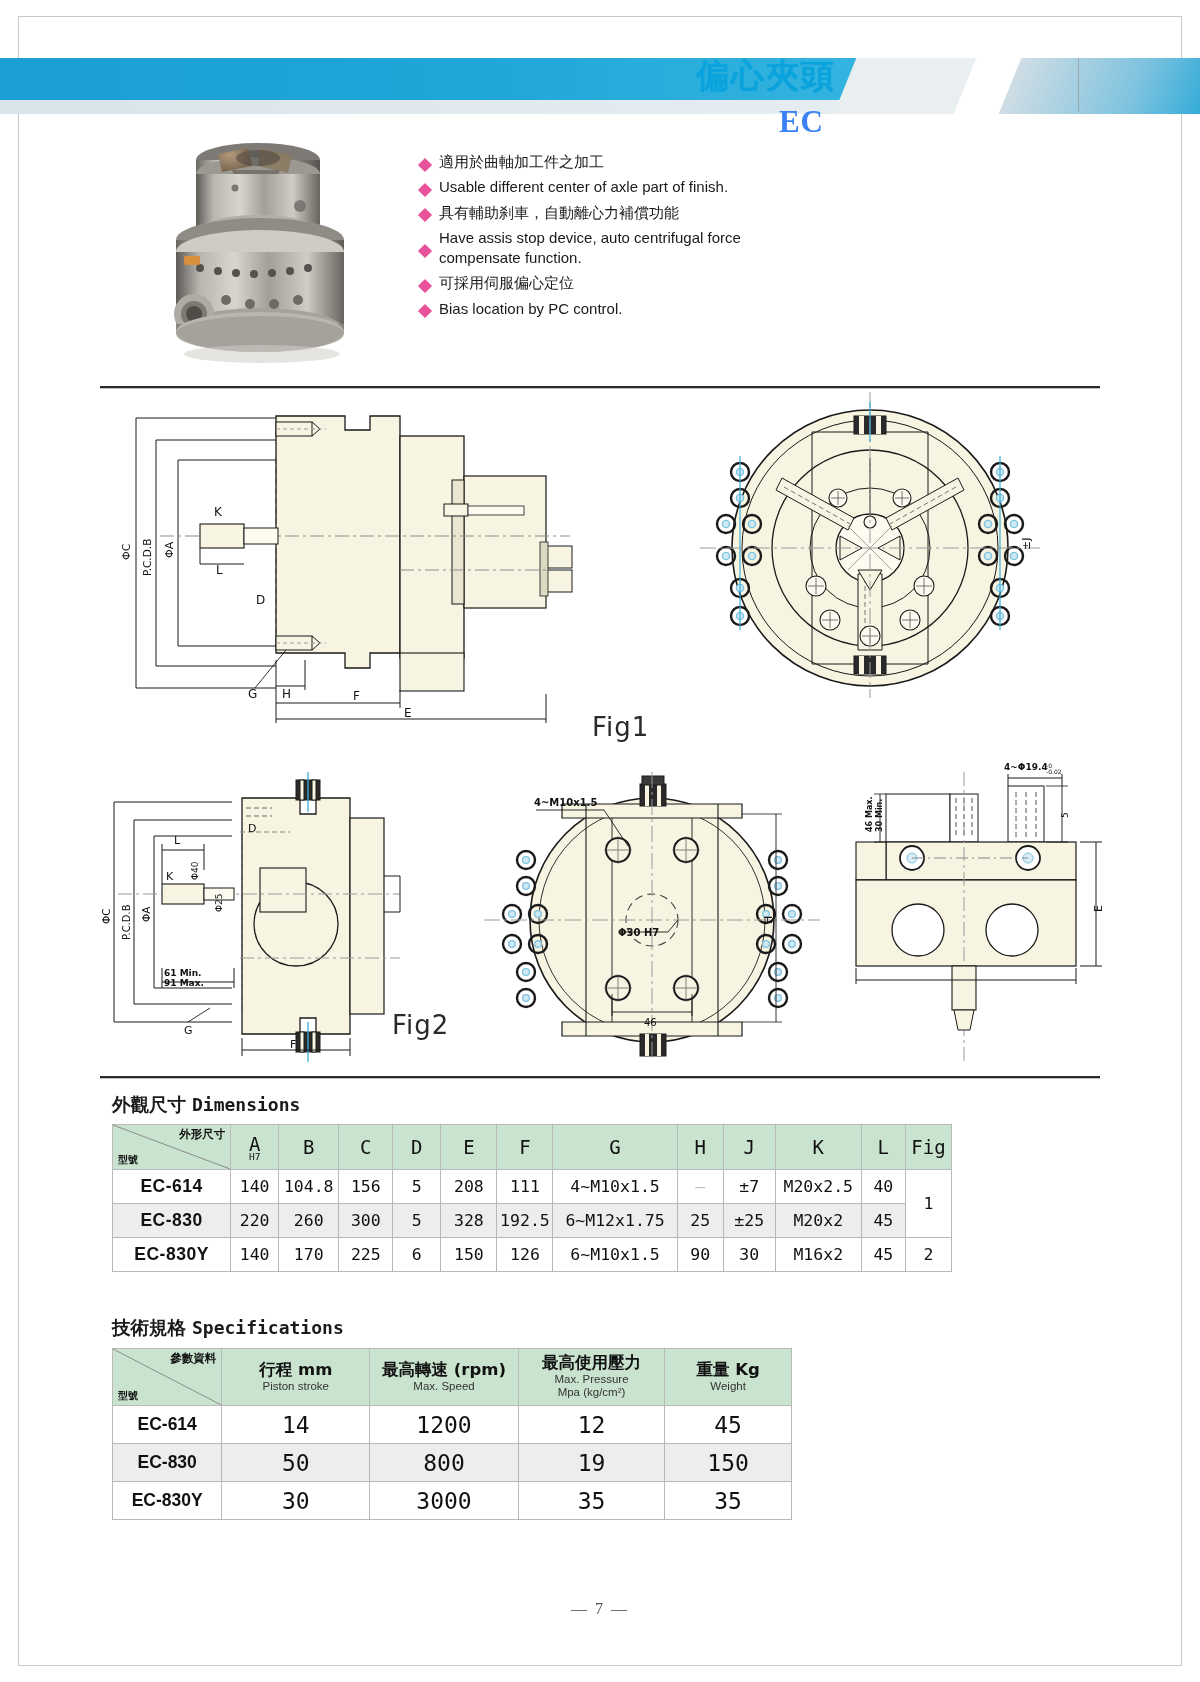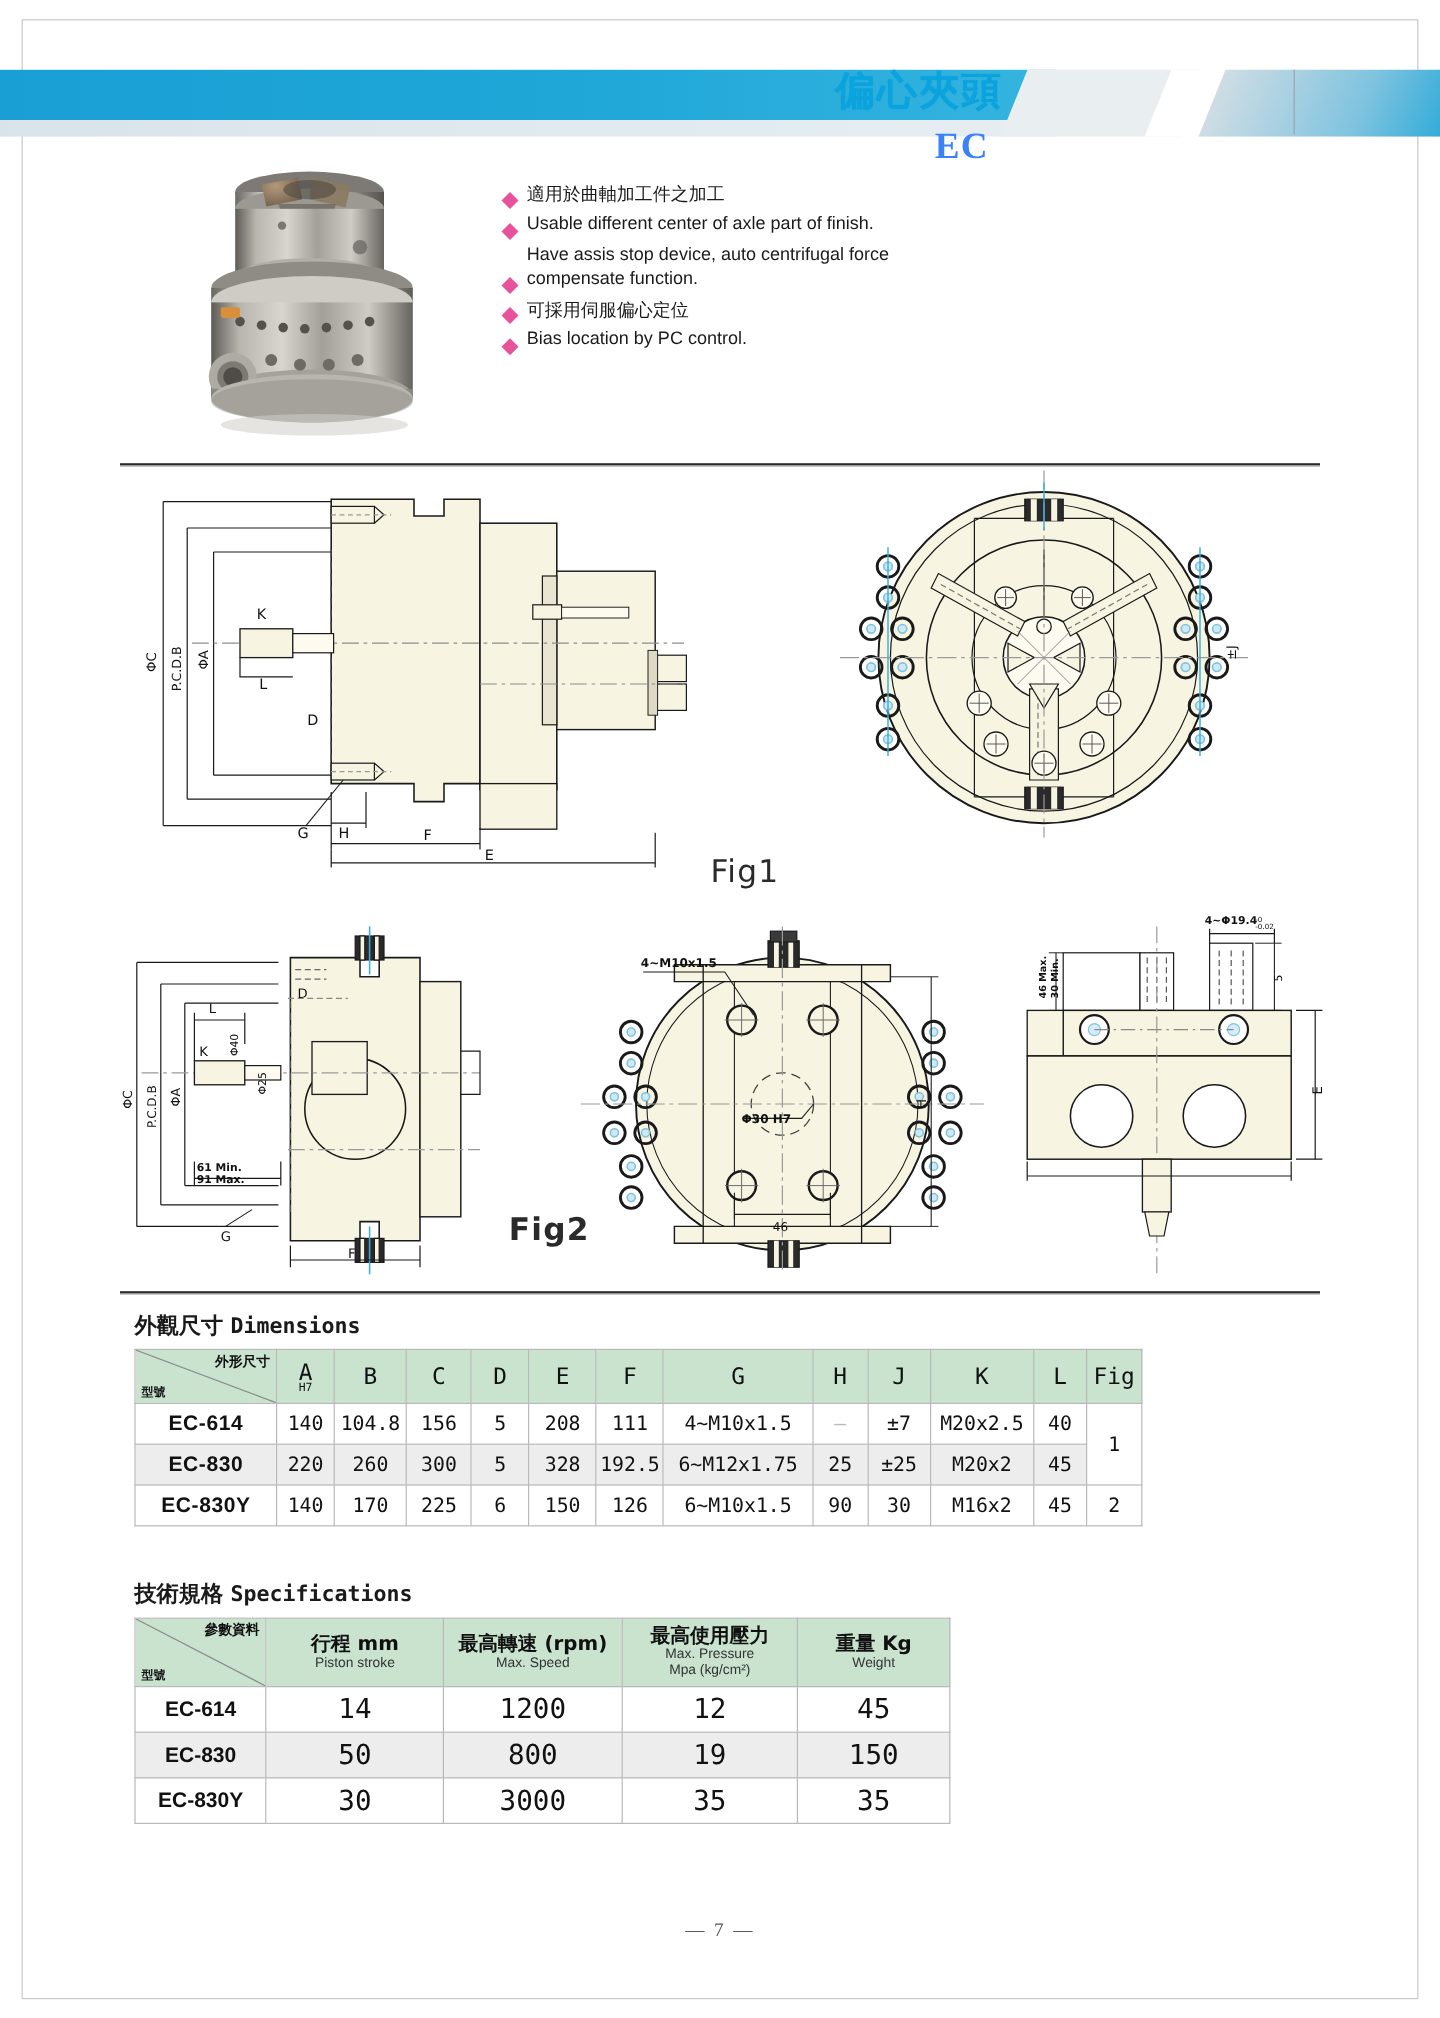--- a/index.html
+++ b/index.html
@@ -82,21 +82,21 @@
     position: absolute; left: 140px; top: 128px;
     width: 245px; height: 250px;
   }
 
   
   .features {
     position: absolute; left: 420px; top: 152px;
     width: 420px;
   }
   .feature {
-    display: flex; align-items: flex-end;
+    display: flex; align-items: center;
     margin-bottom: 5px;
     line-height: 1.35;
   }
   .diamond {
     flex: 0 0 auto;
     width: 10px; height: 10px;
     background: #e8529a;
     transform: rotate(45deg);
     margin-top: 5px; margin-right: 9px;
   }
@@ -118,21 +118,21 @@
 
   
   .drawing { position: absolute; }
   .fig-label {
     position: absolute;
     font-size: 26px; color: #2a2a2a;
     font-family: "DejaVu Sans", sans-serif;
     letter-spacing: 1px;
   }
   #fig1-label { left: 592px; top: 712px; }
-  #fig2-label { left: 424px; top: 1010px; font-weight: bold; }
+  #fig2-label { left: 392px; top: 1010px; }
 
   
   .section-head {
     position: absolute;
     font-size: 18.5px; font-weight: 700; color: #1a1a1a;
     font-family: "DejaVu Sans", sans-serif;
     white-space: nowrap;
   }
   .section-head .en {
     font-family: "DejaVu Sans Mono", monospace;
@@ -342,20 +342,24 @@
   </div>
 
   <div class="features">
     <div class="feature">
       <span class="diamond"></span>
       <span class="feature-text">適用於曲軸加工件之加工</span>
     </div>
     <div class="feature">
       <span class="diamond"></span>
       <span class="feature-text en">Usable different center of axle part of finish.</span>
+    </div>
+    <div class="feature">
+      <span class="diamond"></span>
+      <span class="feature-text">具有輔助刹車，自動離心力補償功能</span>
     </div>
     <div class="feature">
       <span class="diamond"></span>
       <span class="feature-text en" style="max-width:320px;">Have assis stop device, auto centrifugal force compensate function.</span>
     </div>
     <div class="feature">
       <span class="diamond"></span>
       <span class="feature-text">可採用伺服偏心定位</span>
     </div>
     <div class="feature">

